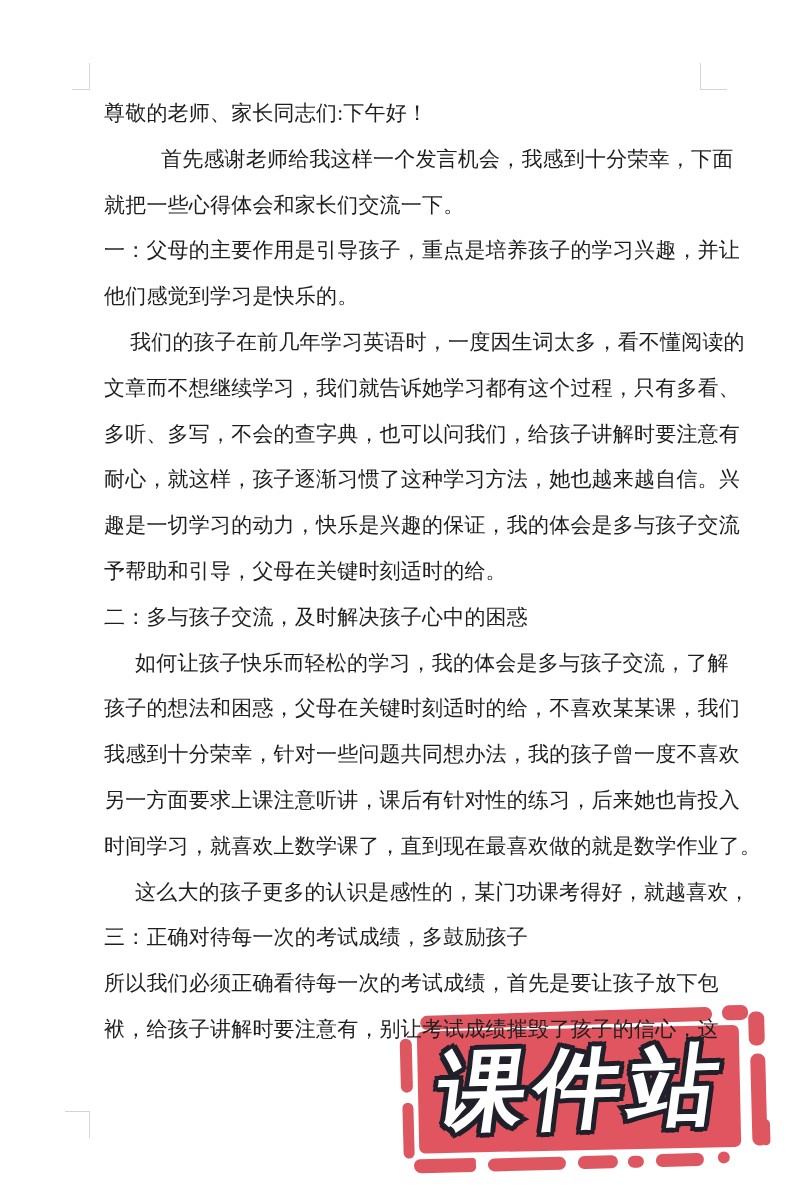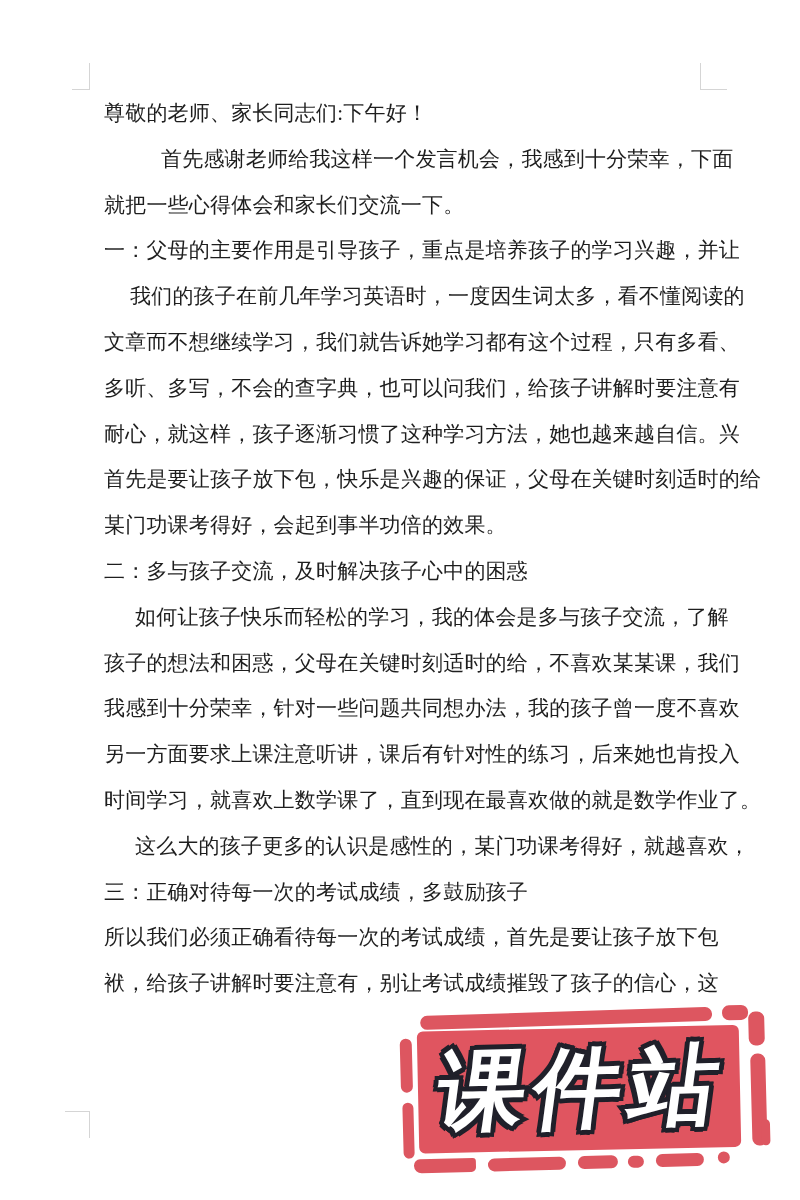--- a/index.html
+++ b/index.html
@@ -104,26 +104,27 @@
       <span class="stamp-outline">课件站</span>
       <span class="stamp-white">课件站</span>
     </div>
   </div>
 
   <div class="textblock">
     <div class="line">尊敬的老师、家长同志们:下午好！</div>
     <div class="line ind-a">首先感谢老师给我这样一个发言机会，我感到十分荣幸，下面</div>
     <div class="line">就把一些心得体会和家长们交流一下。</div>
     <div class="line">一：父母的主要作用是引导孩子，重点是培养孩子的学习兴趣，并让</div>
+    <div class="line">他们感觉到学习是快乐的。</div>
     <div class="line ind-b">我们的孩子在前几年学习英语时，一度因生词太多，看不懂阅读的</div>
     <div class="line">文章而不想继续学习，我们就告诉她学习都有这个过程，只有多看、</div>
     <div class="line">多听、多写，不会的查字典，也可以问我们，给孩子讲解时要注意有</div>
     <div class="line">耐心，就这样，孩子逐渐习惯了这种学习方法，她也越来越自信。兴</div>
-    <div class="line">首先是要让孩子放下包，快乐是兴趣的保证，父母在关键时刻适时的给</div>
-    <div class="line">某门功课考得好，会起到事半功倍的效果。</div>
+    <div class="line">趣是一切学习的动力，快乐是兴趣的保证，我的体会是多与孩子交流</div>
+    <div class="line">予帮助和引导，父母在关键时刻适时的给。</div>
     <div class="line">二：多与孩子交流，及时解决孩子心中的困惑</div>
     <div class="line ind-c">如何让孩子快乐而轻松的学习，我的体会是多与孩子交流，了解</div>
     <div class="line">孩子的想法和困惑，父母在关键时刻适时的给，不喜欢某某课，我们</div>
     <div class="line">我感到十分荣幸，针对一些问题共同想办法，我的孩子曾一度不喜欢</div>
     <div class="line">另一方面要求上课注意听讲，课后有针对性的练习，后来她也肯投入</div>
     <div class="line">时间学习，就喜欢上数学课了，直到现在最喜欢做的就是数学作业了。</div>
     <div class="line ind-c">这么大的孩子更多的认识是感性的，某门功课考得好，就越喜欢，</div>
     <div class="line">三：正确对待每一次的考试成绩，多鼓励孩子</div>
     <div class="line">所以我们必须正确看待每一次的考试成绩，首先是要让孩子放下包</div>
     <div class="line">袱，给孩子讲解时要注意有，别让考试成绩摧毁了孩子的信心，这</div>

